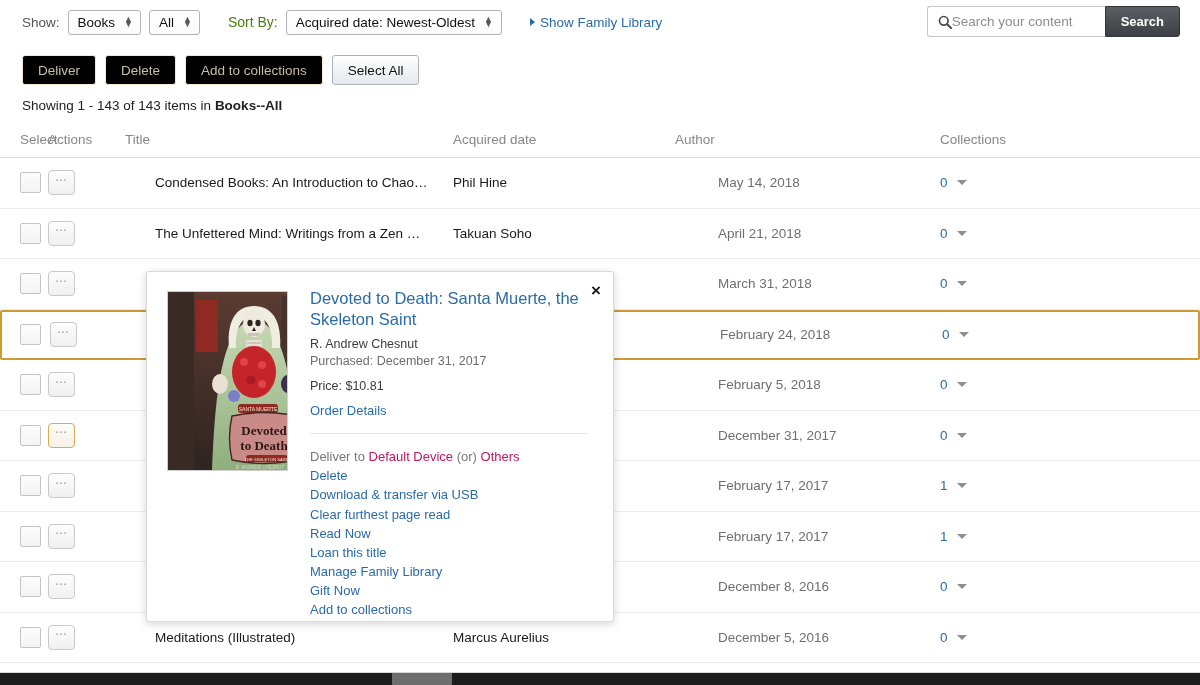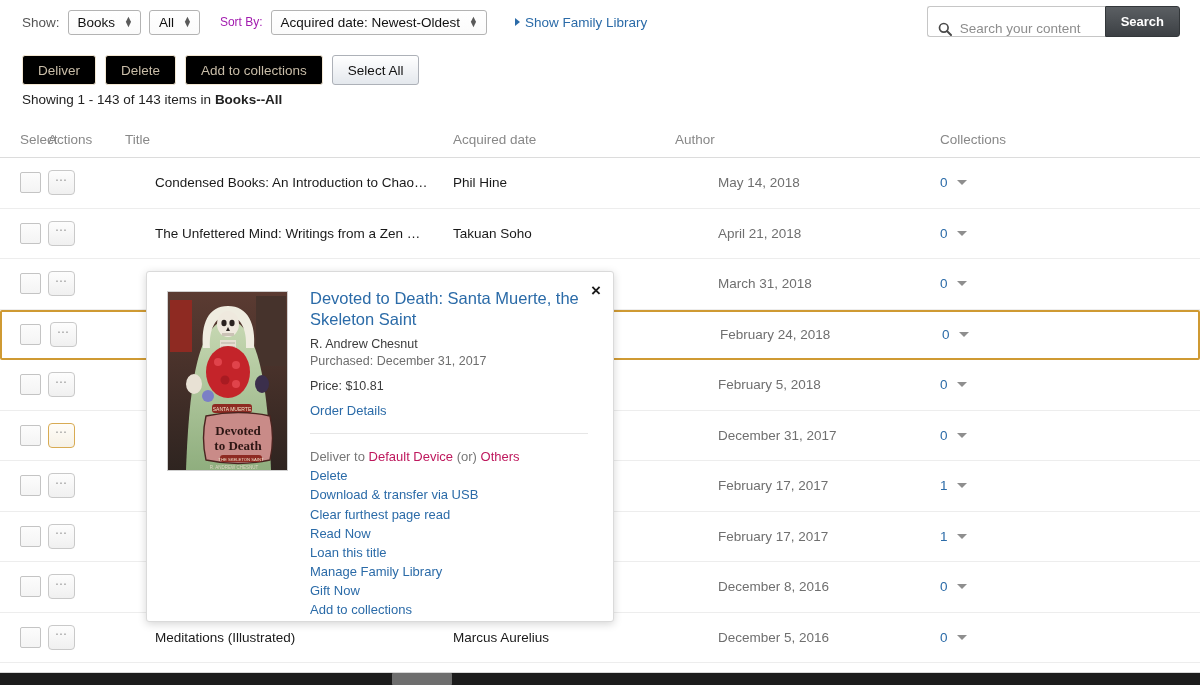--- a/index.html
+++ b/index.html
@@ -23,41 +23,41 @@
   .sel {
     margin-left: 8px; height: 25px; min-width: 40px;
     border: 1px solid #b3b3b3; border-radius: 3px;
     background: linear-gradient(#ffffff, #fbfbfb);
     display: flex; align-items: center; gap: 9px;
     padding: 0 7px 0 9px; font-size: 13.5px; color: #111;
     cursor: pointer;
   }
   .sel .arrows { display: inline-block; line-height: 1; font-size: 9px; color: #5a5a5a; }
   .sel .arrows span { display:block; height:5px; line-height:5px; }
-  .lbl-sort { margin-left: 20px; font-size: 12px; color: #a21caf; }
+  .lbl-sort { margin-left: 28px; font-size: 14px; color: #4d7c0f; }
   .sel.wide { min-width: 190px; justify-content: flex-start; padding-right: 8px; }
 
   .famlib {
     margin-left: 28px; font-size: 13.5px; color: #2b6ba8; cursor: pointer;
     display: flex; align-items: center; gap: 5px;
   }
   .famlib .caret {
     width: 0; height: 0; border-left: 5px solid #2b6ba8;
     border-top: 4px solid transparent; border-bottom: 4px solid transparent;
   }
 
   
   .searchwrap {
     position: absolute; right: 20px; top: 6px;
     display: flex; align-items: stretch; height: 31px;
   }
   .searchbox {
     width: 178px; height: 31px; border: 1px solid #c6c6c6; border-right: none;
     border-radius: 3px 0 0 3px; background: #fff;
-    display: flex; align-items: flex-end; padding-left: 10px; gap: 8px;
+    display: flex; align-items: center; padding-left: 10px; 
   }
   .searchbox input {
     border: none; outline: none; font-size: 13.5px; color: #333;
     font-family: "Liberation Sans", sans-serif; width: 130px; background: transparent;
   }
   .searchbox input::placeholder { color: #8d8d8d; }
   .mag { display:block; }
   .btn-search {
     height: 31px; padding: 0 15px;
     background: linear-gradient(#5b5f63, #3c4044);
@@ -77,21 +77,21 @@
   .btn.disabled {
     background: #000000; border: 1px solid #f3e7d2; color: #c9bda8; cursor: default;
   }
   .btn.primary {
     background: linear-gradient(#ffffff, #e4e8ed);
     border: 1px solid #adb1b8; color: #111;
   }
 
   
   .showing {
-    position: absolute; left: 22px; top: 92px;
+    position: absolute; left: 22px; top: 98px;
     font-size: 13.5px; color: #222;
   }
   .showing b { font-weight: bold; }
 
   
   .table { position: absolute; left: 0; top: 126px; width: 1200px; }
   .thead {
     display: flex; height: 32px; align-items: flex-start;
     border-bottom: 1px solid #dcdcdc; padding-top: 6px;
   }
@@ -141,21 +141,21 @@
     box-shadow: 0 2px 9px rgba(0,0,0,0.17);
     z-index: 50;
   }
   .popup-close {
     position: absolute; right: 12px; top: 10px;
     font-size: 17px; color: #1a1a1a; cursor: pointer; line-height: 1;
     font-family: "Liberation Sans", sans-serif; font-weight: bold;
   }
   .cover {
     position: absolute; left: 20px; top: 19px; width: 121px; height: 180px;
-    border: 1px solid #cfcfcf; overflow: hidden; background: #3a2a26;
+    border: 1px solid #cfcfcf; overflow: hidden; background: #3a2a26; padding-left: 26px;
   }
   .pop-body { position: absolute; left: 163px; top: 16px; width: 280px; }
   .pop-title {
     font-size: 16.5px; color: #2b6ba8; line-height: 1.28; cursor: pointer;
   }
   .pop-author { font-size: 12.5px; color: #3c3c3c; margin-top: 7px; }
   .pop-purch { font-size: 12.5px; color: #6e6e6e; margin-top: 3px; }
   .pop-price { font-size: 12.5px; color: #3c3c3c; margin-top: 11px; }
   .pop-order { font-size: 13px; color: #2b6ba8; margin-top: 10px; cursor: pointer; }
   .pop-sep { border-top: 1px solid #e6e6e6; margin-top: 15px; width: 278px; }

